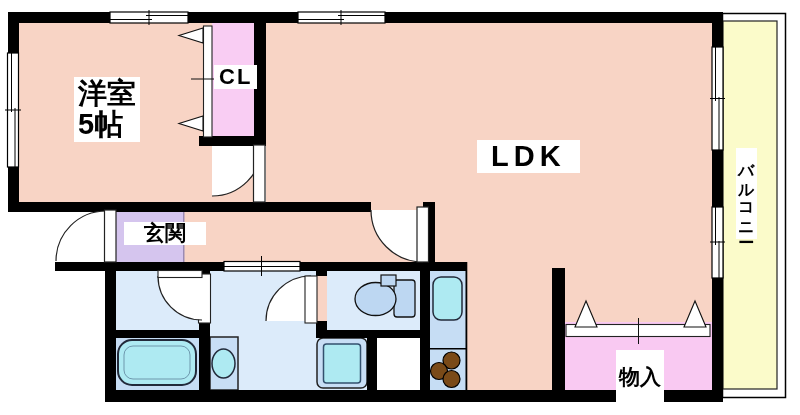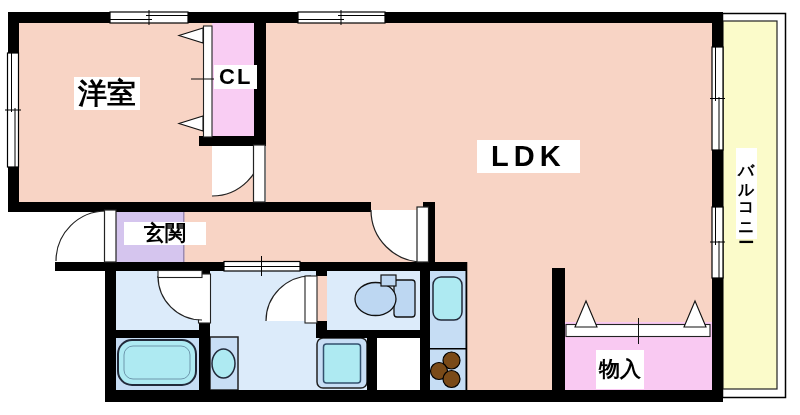--- a/index.html
+++ b/index.html
@@ -6,21 +6,21 @@
   #plan{position:relative;width:800px;height:415px;background:#fff;overflow:hidden;
         font-family:"Liberation Sans",sans-serif;font-weight:bold;}
   #plan svg{position:absolute;left:0;top:0;}
   .lbl{position:absolute;background:#fff;color:#000;line-height:1.08;white-space:nowrap;
        font-family:"Liberation Sans",sans-serif;}
   .lbl-bedroom{left:74px;top:77px;font-size:29px;padding:1px 4px;}
   .lbl-cl{left:214px;top:65px;font-size:22px;padding:0 5px;letter-spacing:2px;}
   .lbl-ldk{left:477px;top:140px;font-size:29px;padding:1px 14px;}
   .lbl-ldk .l1{letter-spacing:5px;}
   .lbl-genkan{left:124px;top:222px;font-size:21px;padding:0 20px;}
-  .lbl-monoiri{left:596px;top:350px;font-size:21px;padding:8px 3px;}
+  .lbl-monoiri{left:616px;top:350px;font-size:21px;padding:16px 3px;}
   .lbl-balcony{left:736px;top:148px;font-size:16px;padding:4px 2px;
                writing-mode:vertical-rl;letter-spacing:2px;}
 </style>
 </head>
 <body>
 
 <div id="plan">
 <svg width="800" height="415" viewBox="0 0 800 415">
 
   <g>
@@ -176,20 +176,21 @@
       <rect x="566" y="324.5" width="144" height="12" fill="#fff" stroke="#222" stroke-width="1.1"></rect>
       <line x1="638.5" y1="318" x2="638.5" y2="344" stroke="#111" stroke-width="1"></line>
       <path d="M575,327 L597,327 L586,301 Z" fill="#fff" stroke="#111" stroke-width="1.1"></path>
       <path d="M684,327 L706,327 L695,301 Z" fill="#fff" stroke="#111" stroke-width="1.1"></path>
     </g>
   </g>
 </svg>
 
   <div class="lbl lbl-bedroom">
     <div>洋室</div>
+    <div>5帖</div>
   </div>
   <div class="lbl lbl-cl">CL</div>
   <div class="lbl lbl-ldk">
     <div class="l1">LDK</div>
   </div>
   <div class="lbl lbl-genkan">玄関</div>
   <div class="lbl lbl-monoiri">物入</div>
   <div class="lbl lbl-balcony">バルコニー</div>
 </div>
 

